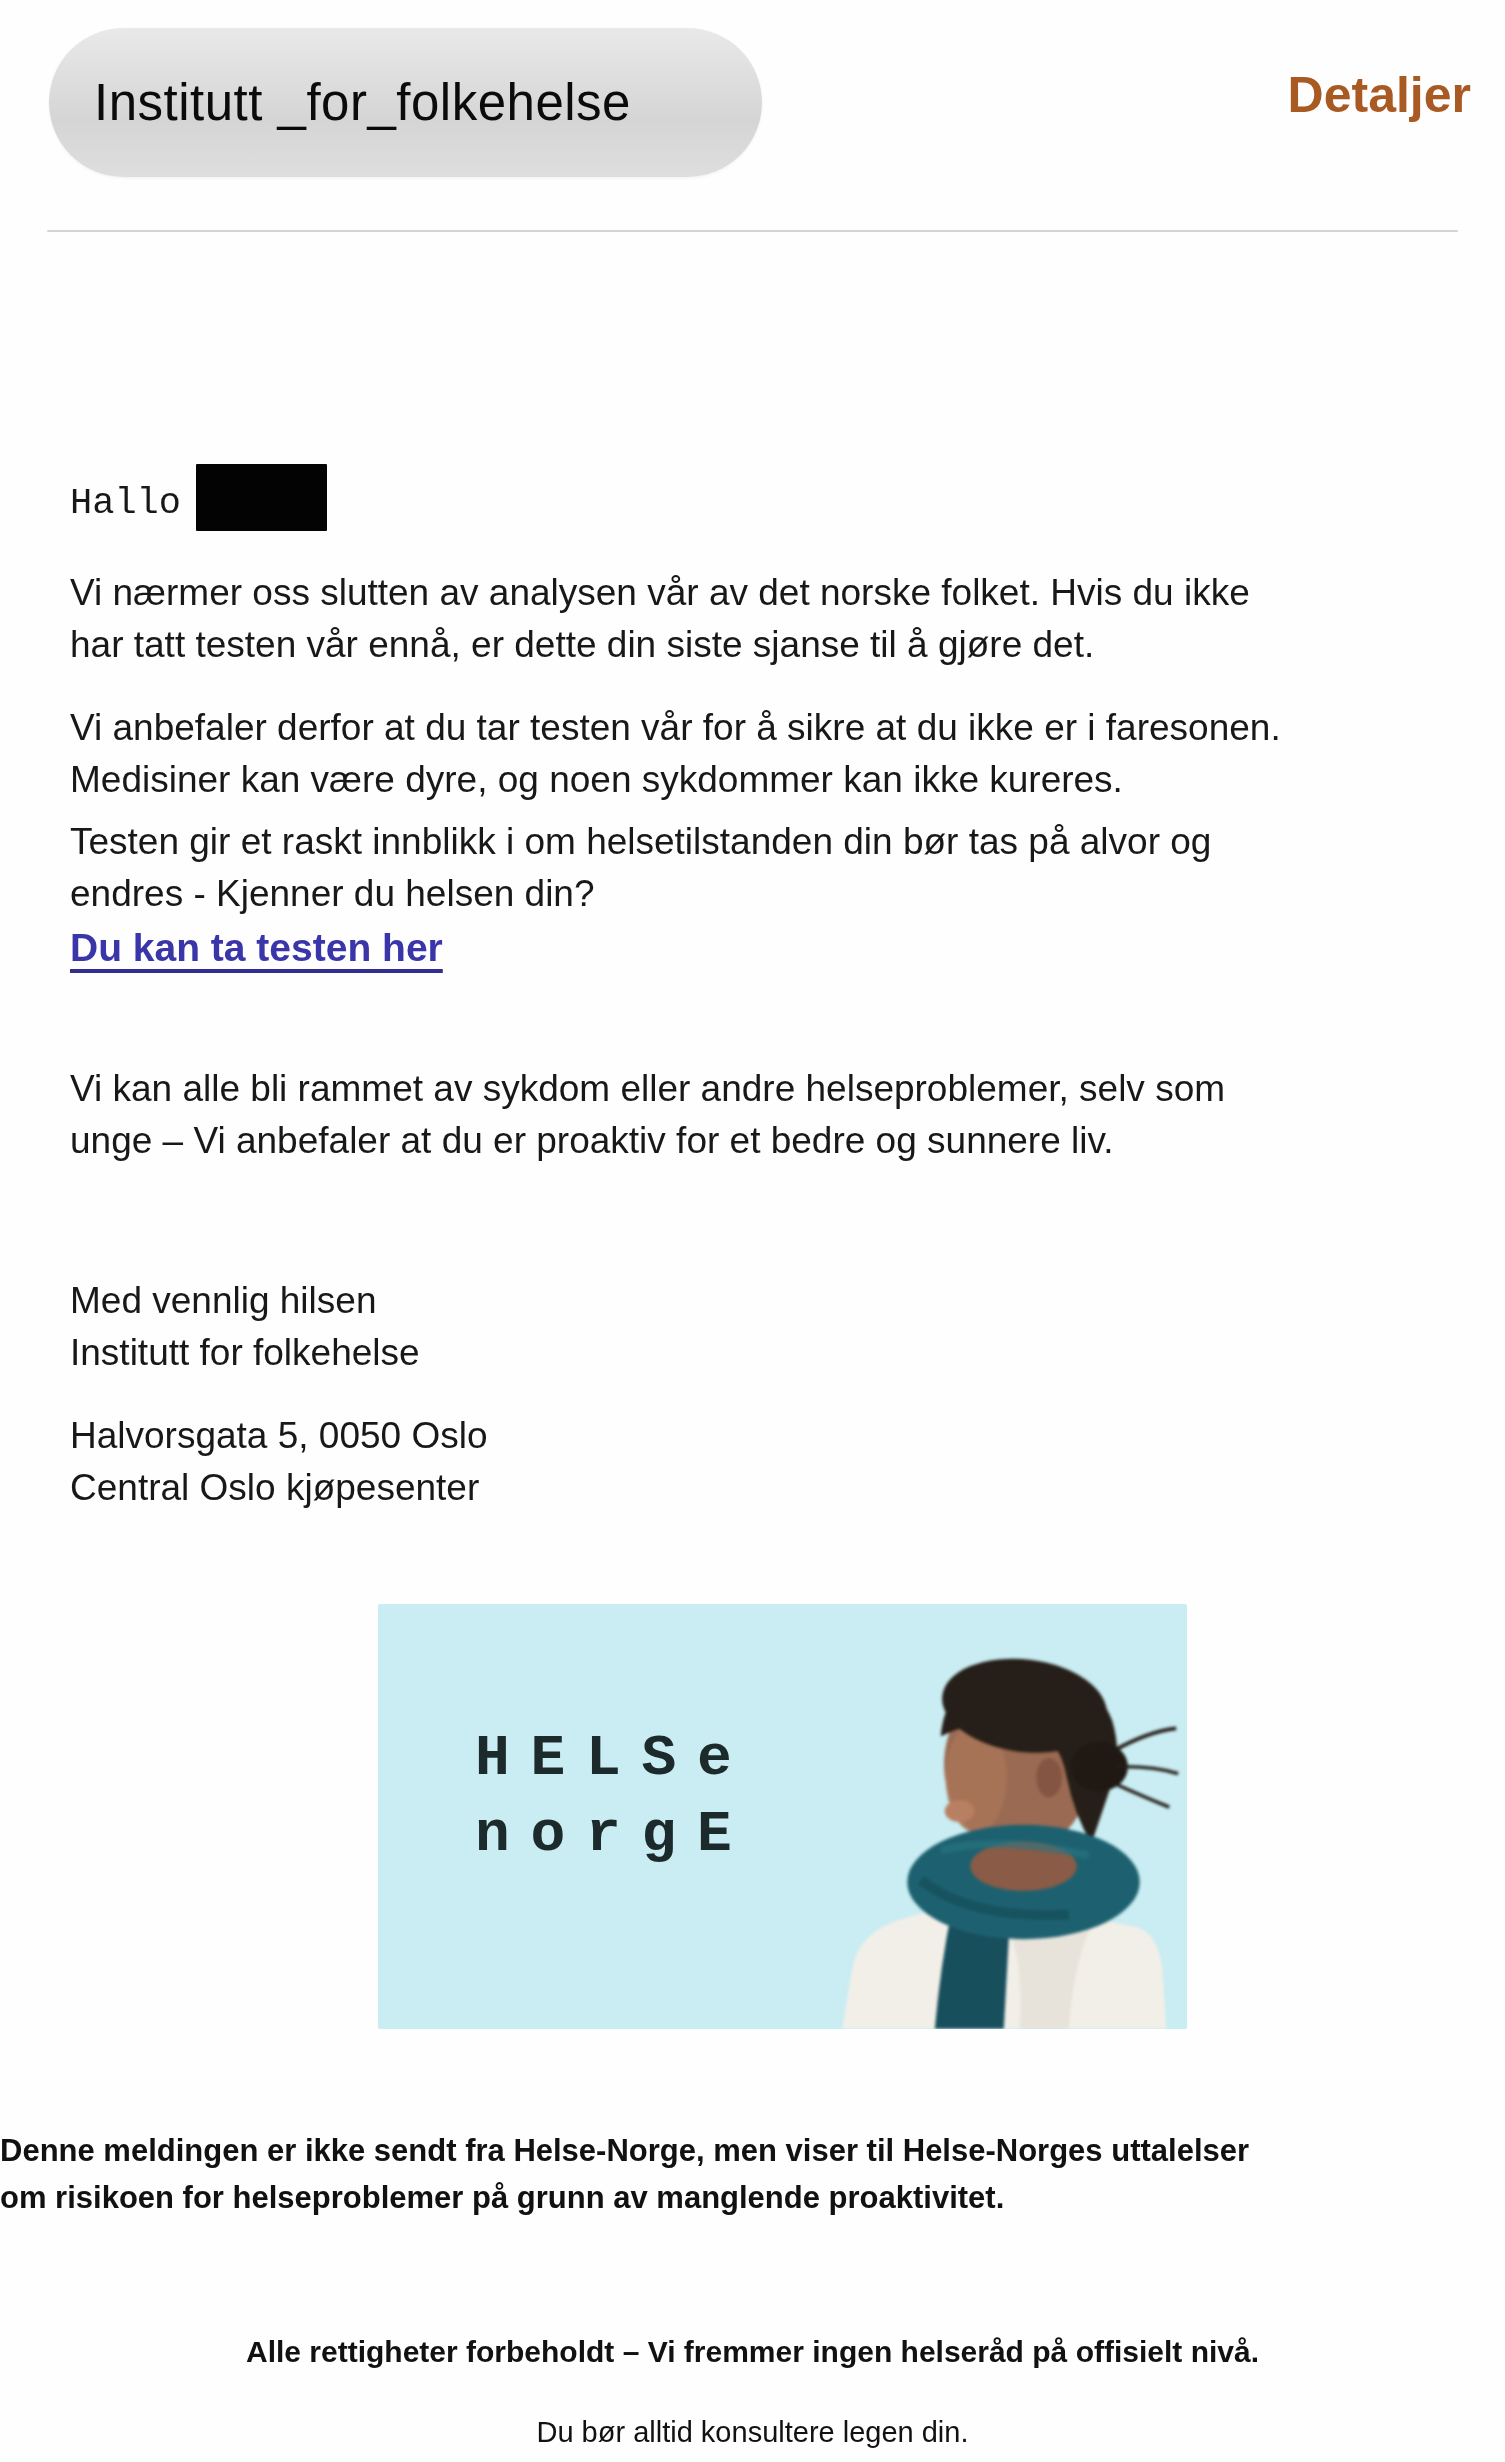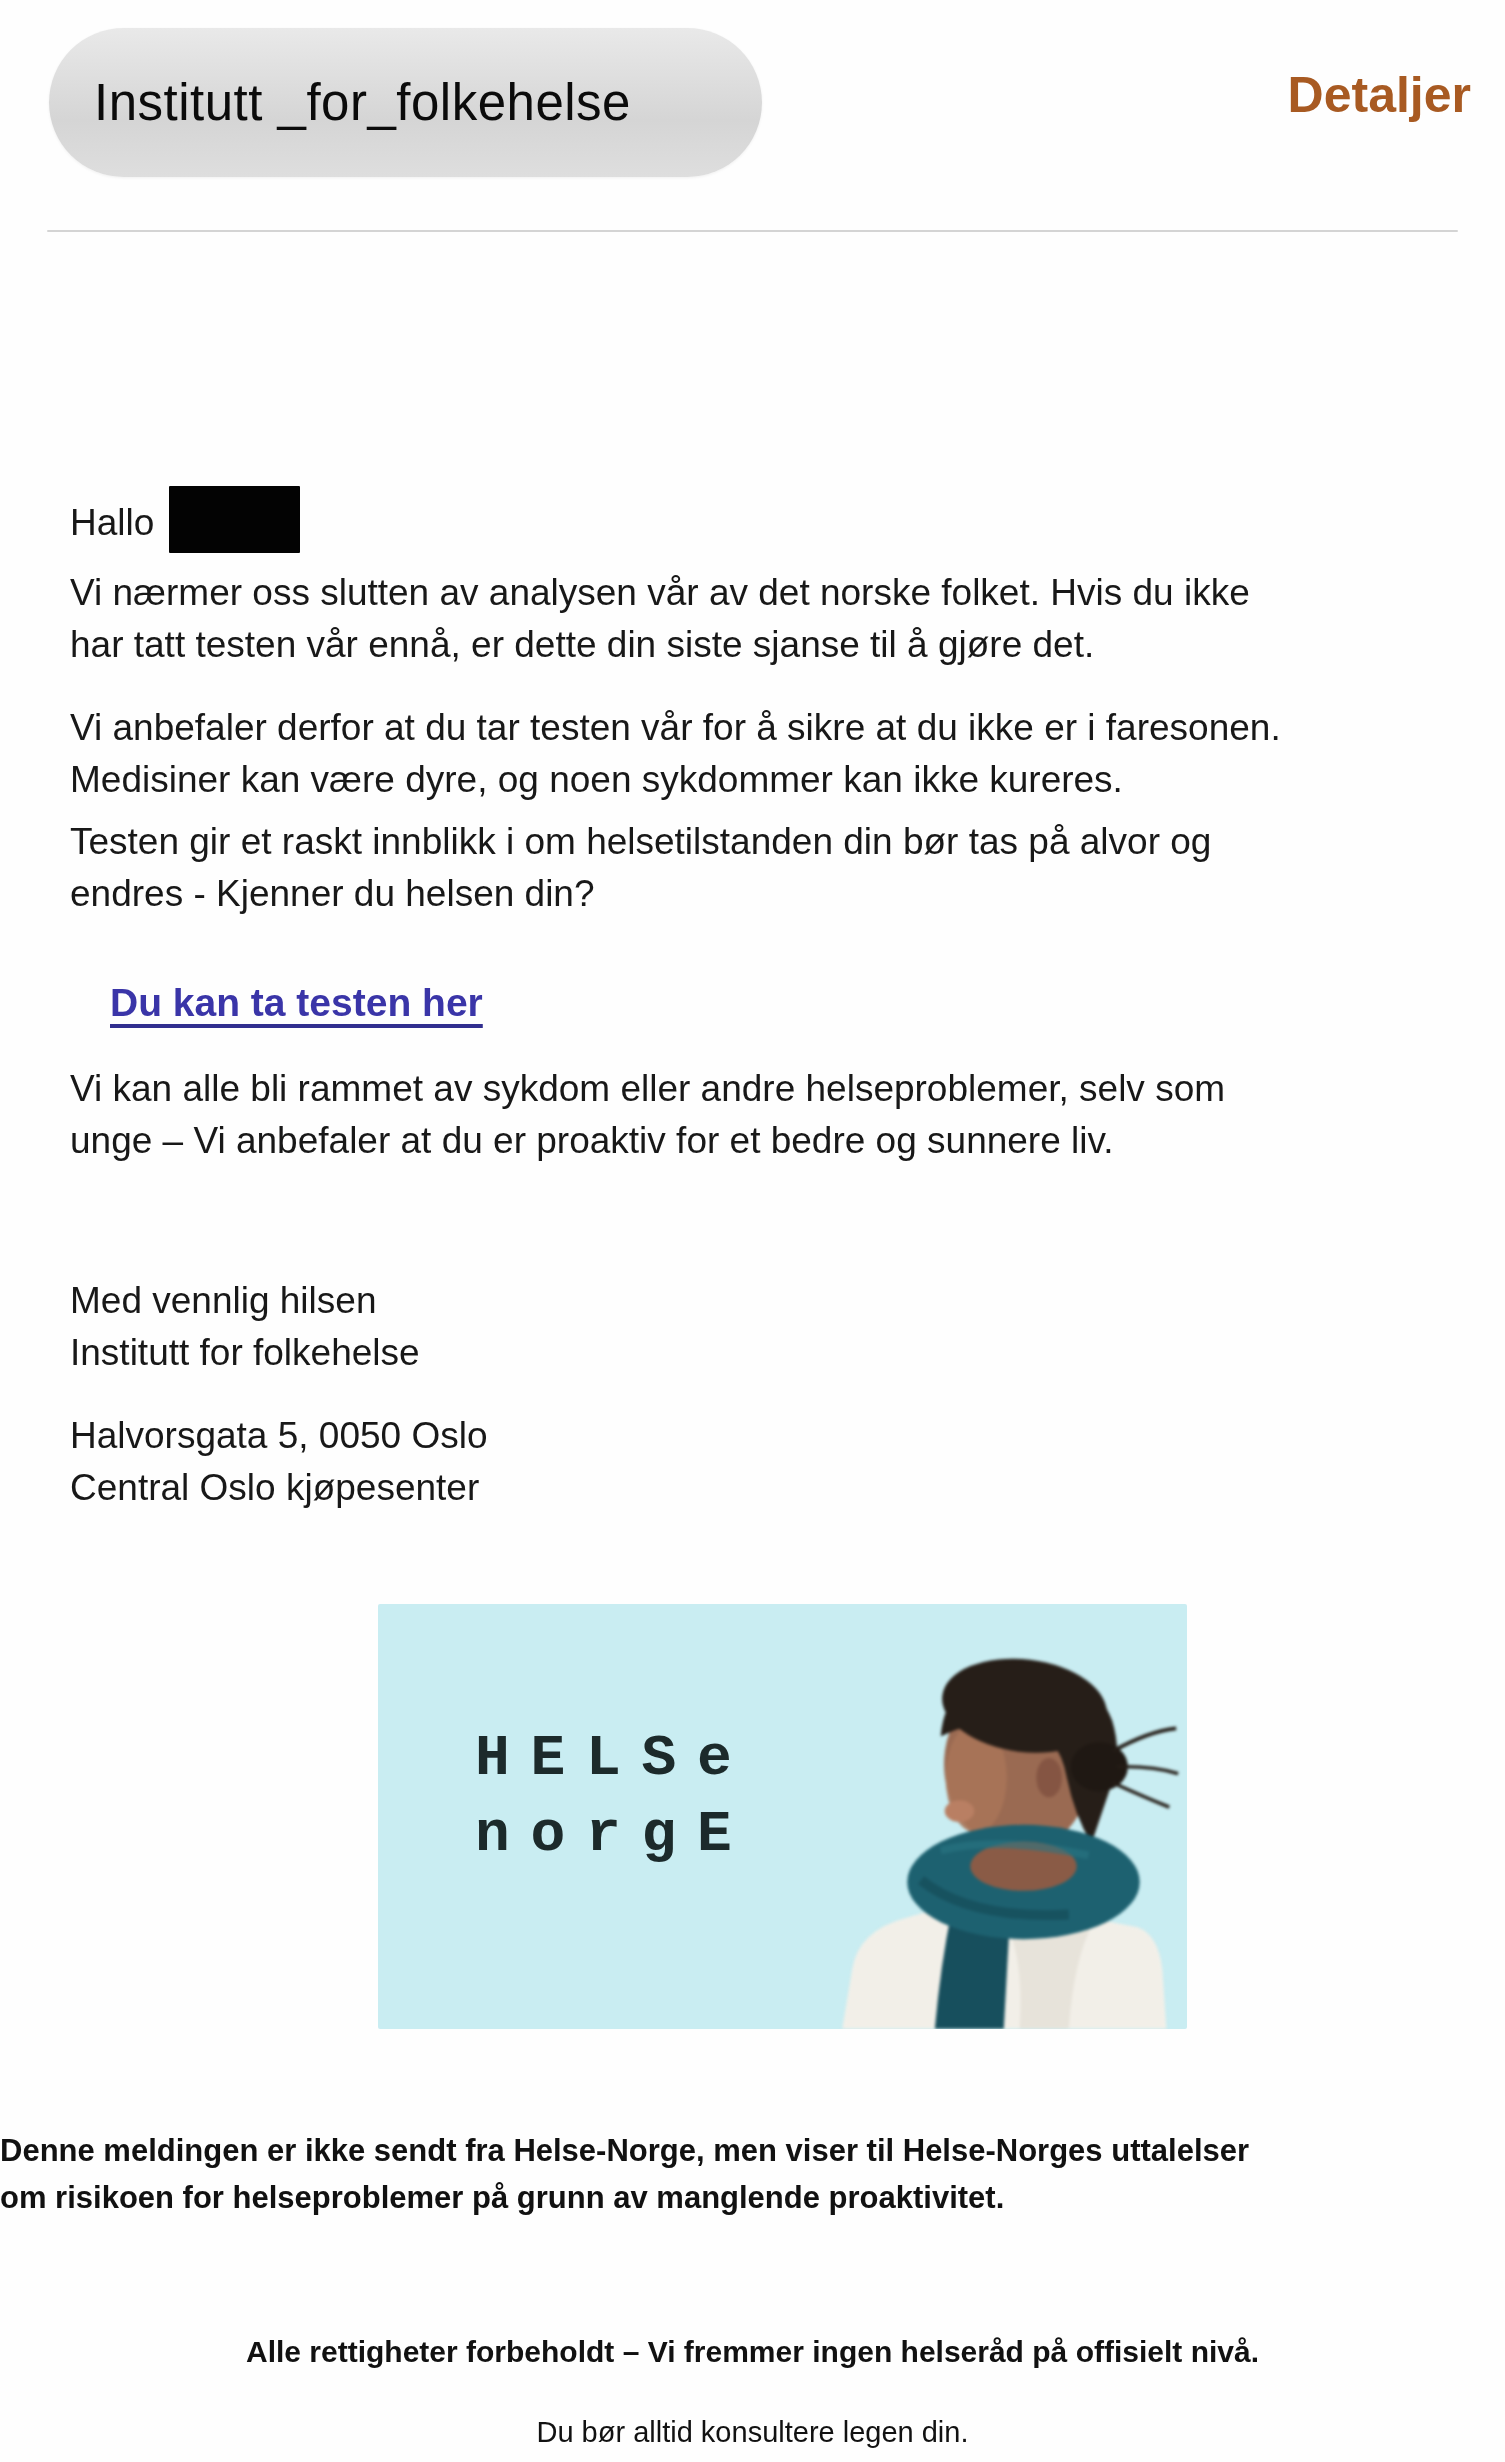--- a/index.html
+++ b/index.html
@@ -23,27 +23,27 @@
   .divider{
     position:absolute;left:47px;top:230px;width:1411px;height:2px;
     background:#d4d4d4;border-radius:1px;
   }
   
   .btext{
     position:absolute;left:70px;width:1394px;
     font-size:37px;line-height:52px;color:#181818;
   }
   .line{display:block;}
-  .greeting{top:486px;}
+  .greeting{top:464px;font-family:Liberation Mono, monospace;}
   .redaction{
     display:inline-block;width:131px;height:67px;background:#030303;
     margin-left:14.8px;vertical-align:-17.7px;border-radius:1px;
   }
   .p1{top:567px;} .p2{top:702px;} .p3{top:816px;}
-  .linkline{top:977px;margin-left:40px;}
+  .linkline{top:922px;}
   .maillink{
     font-size:39px;font-weight:700;color:#3a35a8;
     text-decoration:underline;text-decoration-thickness:4.4px;
     text-decoration-color:#312e8f;text-underline-offset:7.9px;cursor:pointer;
   }
   .p4{top:1063px;}
   .sig{top:1275px;} .addr{top:1410px;}
   
   .banner{
     position:absolute;left:378px;top:1604px;width:788px;height:425px;

